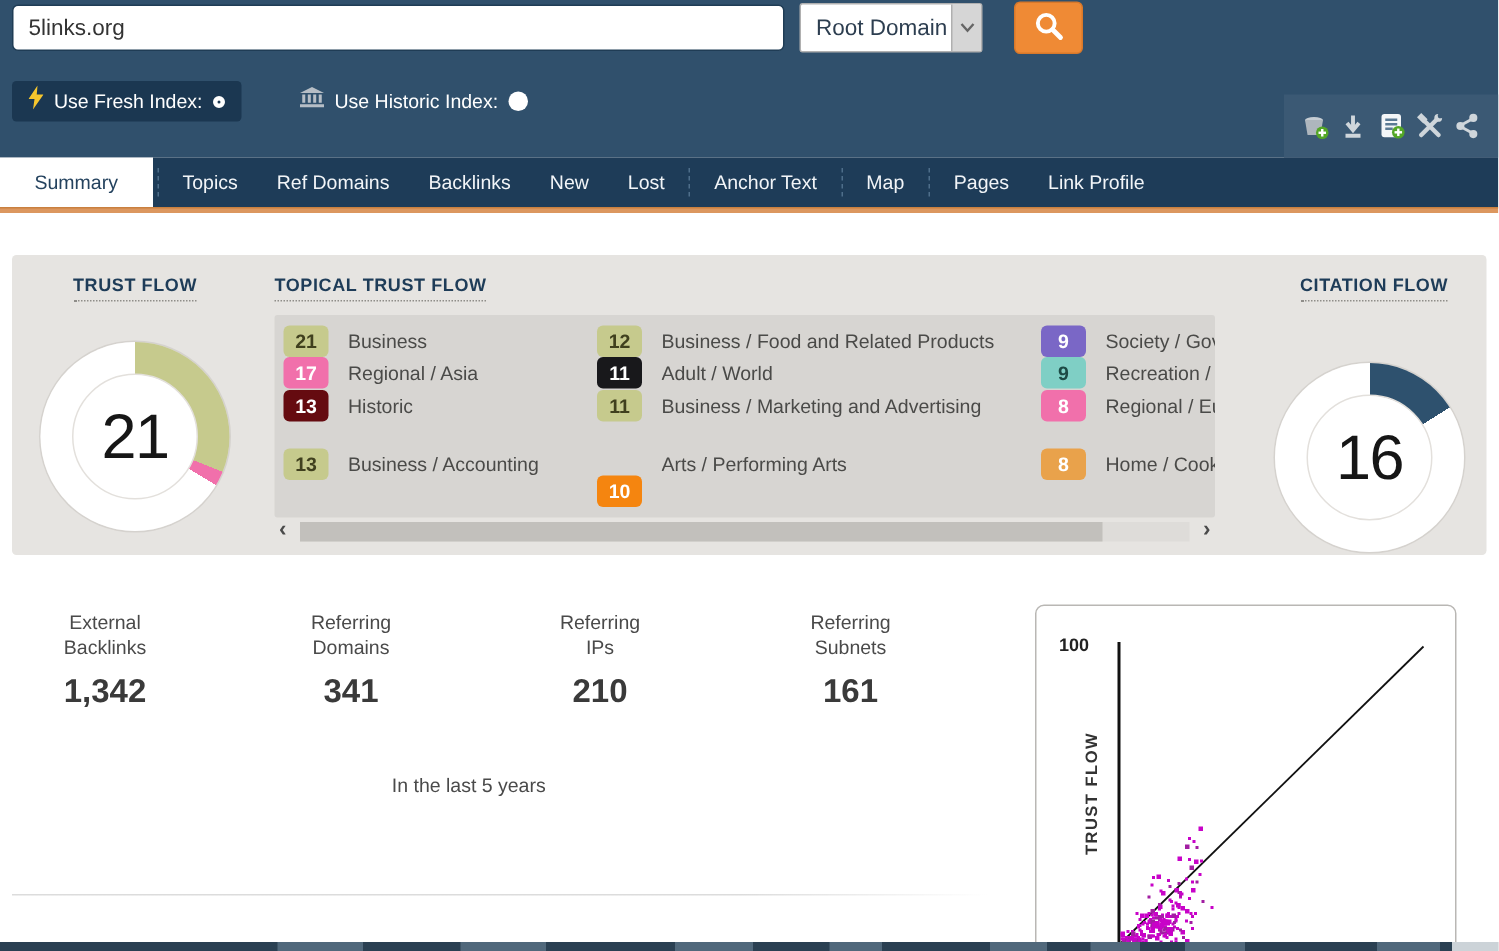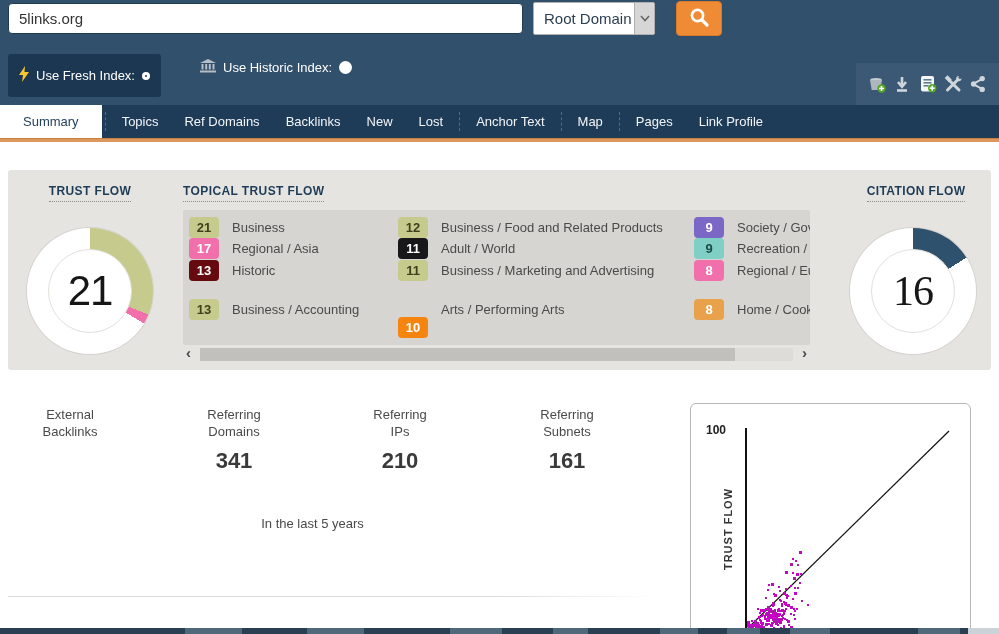--- a/index.html
+++ b/index.html
@@ -12,21 +12,21 @@
   .search-input { position:absolute; left:8px; top:3px; width:515px; height:31px; border:1px solid #1f3c55;
     border-radius:4px; font-size:15px; color:#333; padding:0 10px; outline:none;
     font-family:"Liberation Sans",sans-serif; }
   .scope-select { position:absolute; left:533px; top:2px; width:122px; height:33px; background:#fff;
     border:1px solid #b0b0b0; border-radius:2px; cursor:pointer; }
   .scope-label { position:absolute; left:10px; top:7px; font-size:15px; color:#2d3e50; }
   .scope-caret { position:absolute; right:0; top:0; width:20px; height:31px; background:#d6d6d6;
     border-left:1px solid #b0b0b0; display:flex; align-items:center; justify-content:center; }
   .search-btn { position:absolute; left:676px; top:1px; width:46px; height:35px; background:#ef8a35;
     border:1px solid #d8782a; border-radius:4px; cursor:pointer; display:flex; align-items:center; justify-content:center; }
-  .fresh-pill { position:absolute; left:8px; top:54px; height:43px; background:#1b3751; border-radius:3px;
+  .fresh-pill { position:absolute; left:8px; top:54px; height:27px; background:#1b3751; border-radius:3px;
     display:flex; align-items:center; gap:7px; padding:0 11px; cursor:pointer; }
   .historic-group { position:absolute; left:200px; top:54px; height:27px; display:flex; align-items:center;
     gap:7px; cursor:pointer; }
   .toggle-label { color:#fff; font-size:13px; white-space:nowrap; }
   .radio-ring { width:8px; height:8px; border:3px solid #fff; border-radius:50%; display:inline-block; }
   .radio-solid { width:13px; height:13px; background:#fff; border-radius:50%; display:inline-block; }
   .icon-panel { position:absolute; left:856px; top:63px; width:143px; height:42px; background:#3b5974;
     display:flex; align-items:center; justify-content:space-between; padding:0 10px; }
   .tool-btn { width:22px; height:22px; display:flex; align-items:center; justify-content:center; cursor:pointer; }
 
@@ -43,21 +43,21 @@
   .band { position:absolute; left:8px; top:170px; width:983px; height:200px; background:#e6e4e1; border-radius:3px; }
   .title-wrap { position:absolute; text-align:center; }
   .section-title { display:inline-block; font-size:12px; font-weight:bold; letter-spacing:.4px;
     color:#1e3c58; border-bottom:1px dotted #8f8d89; padding-bottom:3px; }
   .tw-tf { left:17px; top:11px; width:130px; }
   .tw-topical { left:175px; top:11px; width:250px; text-align:left; }
   .tw-cf { left:843px; top:11px; width:130px; }
   .donut { position:absolute; width:126px; height:126px; border-radius:50%; background:#fff;
     box-shadow:0 0 0 1px #d5d2ce; }
   .donut-tf { left:19px; top:58px; }
-  .donut-cf { left:842px; top:58px;font-family:Liberation Serif, serif; }
+  .donut-cf { left:842px; top:72px; }
   .hole { position:absolute; inset:21px; background:#fff; border:1px solid #e3e0dc; border-radius:50%;
     display:flex; align-items:center; justify-content:center; }
   .donut-num { font-size:42px; color:#161616; letter-spacing:-1px; }
   .topical-panel { position:absolute; left:175px; top:40px; width:627px; height:135px; background:#d7d5d2;
     border-radius:2px; overflow:hidden; display:grid; grid-template-columns:209px 296px 1fr;
     grid-template-rows:repeat(4,1fr); grid-auto-flow:column; padding:7px 0 7px 6px; }
   .topical-item { display:flex; align-items:center; cursor:pointer; }
   .badge { min-width:30px; height:21px; border-radius:4px; font-size:13px; font-weight:bold;
     line-height:21px; text-align:center; margin-right:13px; }
   .topical-label { font-size:13px; color:#4a4a48; white-space:nowrap; overflow:hidden; }
@@ -284,20 +284,21 @@
       <div class="hole">
         <span class="donut-num">16</span>
       </div>
     </div>
   </div>
 
   <div class="stats" id="stats">
       <div class="stat-col" style="left: 0px;">
         <div class="stat-label">External</div>
         <div class="stat-label">Backlinks</div>
+        <div class="stat-value">1,342</div>
       </div>
       <div class="stat-col" style="left: 164px;">
         <div class="stat-label">Referring</div>
         <div class="stat-label">Domains</div>
         <div class="stat-value">341</div>
       </div>
       <div class="stat-col" style="left: 330px;">
         <div class="stat-label">Referring</div>
         <div class="stat-label">IPs</div>
         <div class="stat-value">210</div>

